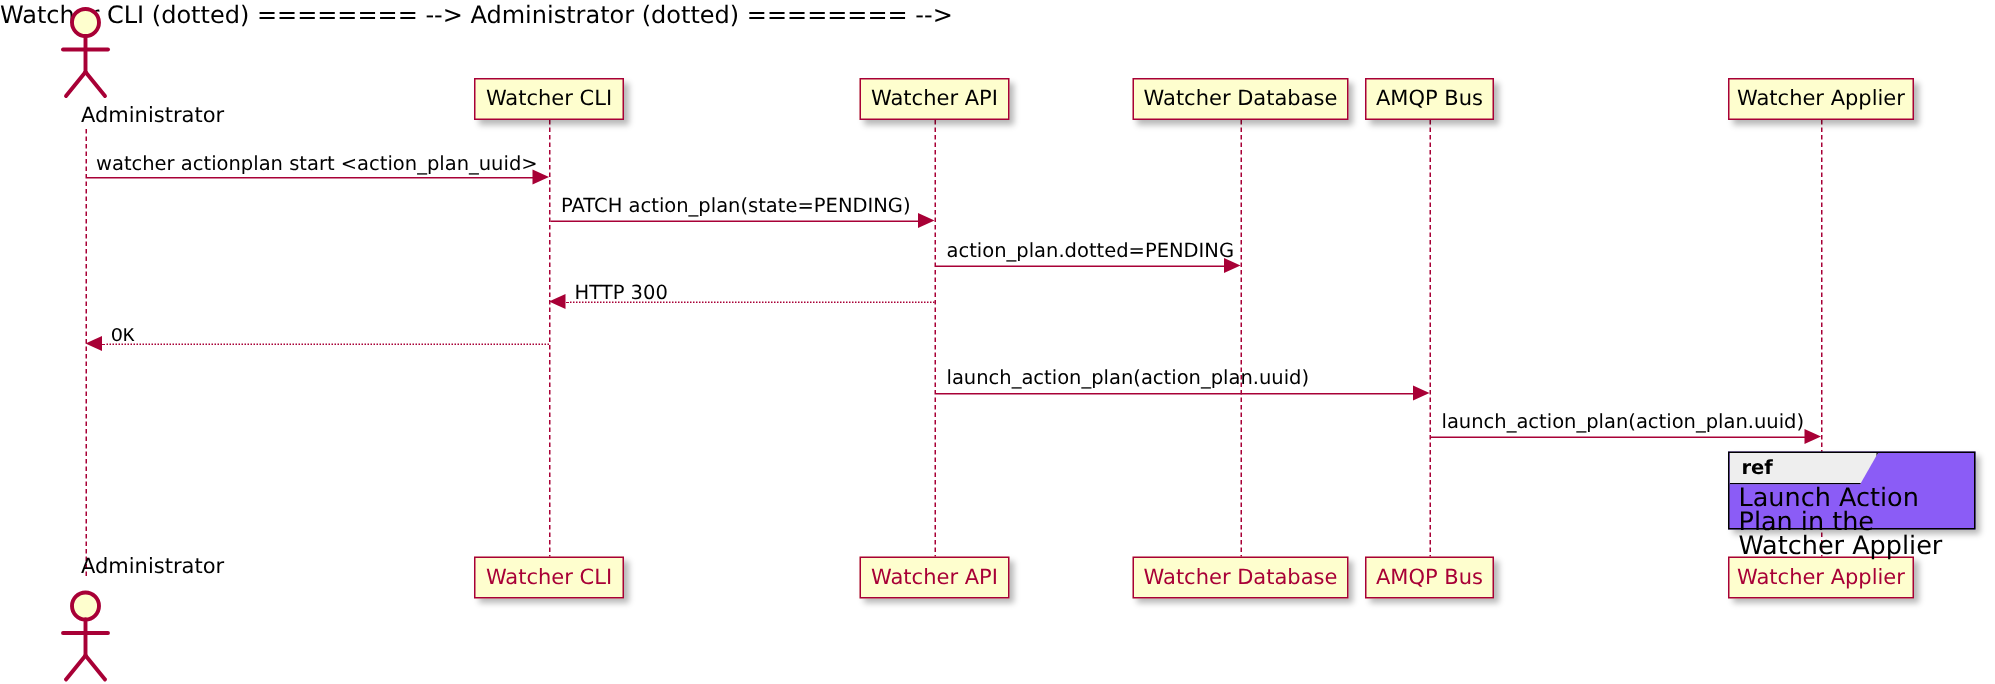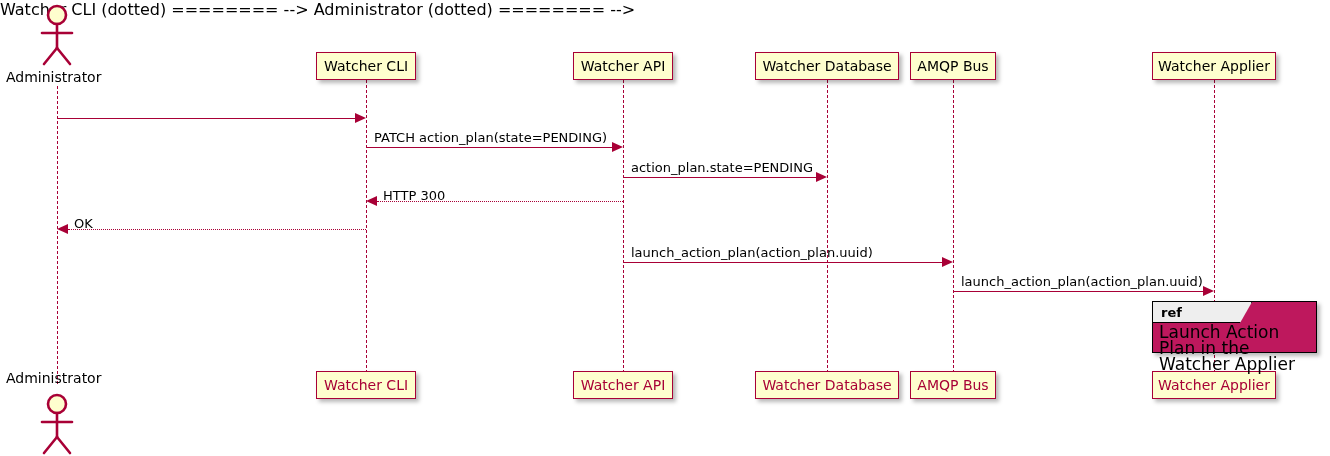--- a/index.html
+++ b/index.html
@@ -42,20 +42,21 @@
     position: absolute;
     width: 44px;
     height: 56px;
   }
   .actor-label {
     position: absolute;
     font-size: 14px;
     color: #000000;
     white-space: nowrap;
     line-height: 1;
+    margin-left: 48px;
   }
 
   
   .lifeline {
     position: absolute;
     width: 0;
     border-left: 1.5px dashed #A80036;
   }
 
   
@@ -87,21 +88,21 @@
     font-size: 13px;
     color: #000000;
     white-space: nowrap;
     line-height: 1;
   }
 
   
   .ref-box {
     position: absolute;
     box-sizing: border-box;
-    background: #be185d;
+    background: #8b5cf6;
     border: 1.5px solid #000000;
     box-shadow: 3px 3px 4px rgba(0,0,0,0.28);
   }
   .ref-tab {
     position: absolute;
     left: 0;
     top: 0;
     height: 20px;
     background: #EEEEEE;
     border-right: 1.5px solid #000000;
@@ -175,40 +176,41 @@
   <div class="participant top" style="left:1152px; top:52px; width:124px;">Watcher Applier</div>
 
   
   <div class="participant bottom" style="left:316px;  top:371px; width:100px;">Watcher CLI</div>
   <div class="participant bottom" style="left:573px;  top:371px; width:100px;">Watcher API</div>
   <div class="participant bottom" style="left:755px;  top:371px; width:144px;">Watcher Database</div>
   <div class="participant bottom" style="left:910px;  top:371px; width:86px;">AMQP Bus</div>
   <div class="participant bottom" style="left:1152px; top:371px; width:124px;">Watcher Applier</div>
 
   
+  <div class="msg-label" style="left:64px; top:103px;">watcher actionplan start &lt;action_plan_uuid&gt;</div>
   <div class="msg-line" style="left:58px; top:118px; width:298px;"></div>
   <div class="arrow-head right" style="left:355px; top:113px;"></div>
 
   
   <div class="msg-label" style="left:374px; top:131px;text-align:right;">PATCH action_plan(state=PENDING)</div>
   <div class="msg-line" style="left:367px; top:147px; width:246px;"></div>
   <div class="arrow-head right" style="left:612px; top:142px;"></div>
 
   
-  <div class="msg-label" style="left:631px; top:161px;">action_plan.state=PENDING</div>
+  <div class="msg-label" style="left:631px; top:161px;">action_plan.dotted=PENDING</div>
   <div class="msg-line" style="left:624px; top:177px; width:193px;"></div>
   <div class="arrow-head right" style="left:816px; top:172px;"></div>
 
    Watcher CLI (dotted) ======== --&gt;
   <div class="msg-label" style="left:383px; top:189px;">HTTP 300</div>
   <div class="msg-line dotted" style="left:377px; top:201px; width:246px;"></div>
   <div class="arrow-head left" style="left:366px; top:196px;"></div>
 
    Administrator (dotted) ======== --&gt;
-  <div class="msg-label" style="left:74px; top:217px;">OK</div>
+  <div class="msg-label" style="left:74px; top:217px;font-family:Liberation Mono, monospace;">OK</div>
   <div class="msg-line dotted" style="left:68px; top:229px; width:298px;"></div>
   <div class="arrow-head left" style="left:57px; top:224px;"></div>
 
   
   <div class="msg-label" style="left:631px; top:246px;">launch_action_plan(action_plan.uuid)</div>
   <div class="msg-line" style="left:624px; top:262px; width:319px;"></div>
   <div class="arrow-head right" style="left:942px; top:257px;"></div>
 
   
   <div class="msg-label" style="left:961px; top:275px;">launch_action_plan(action_plan.uuid)</div>

